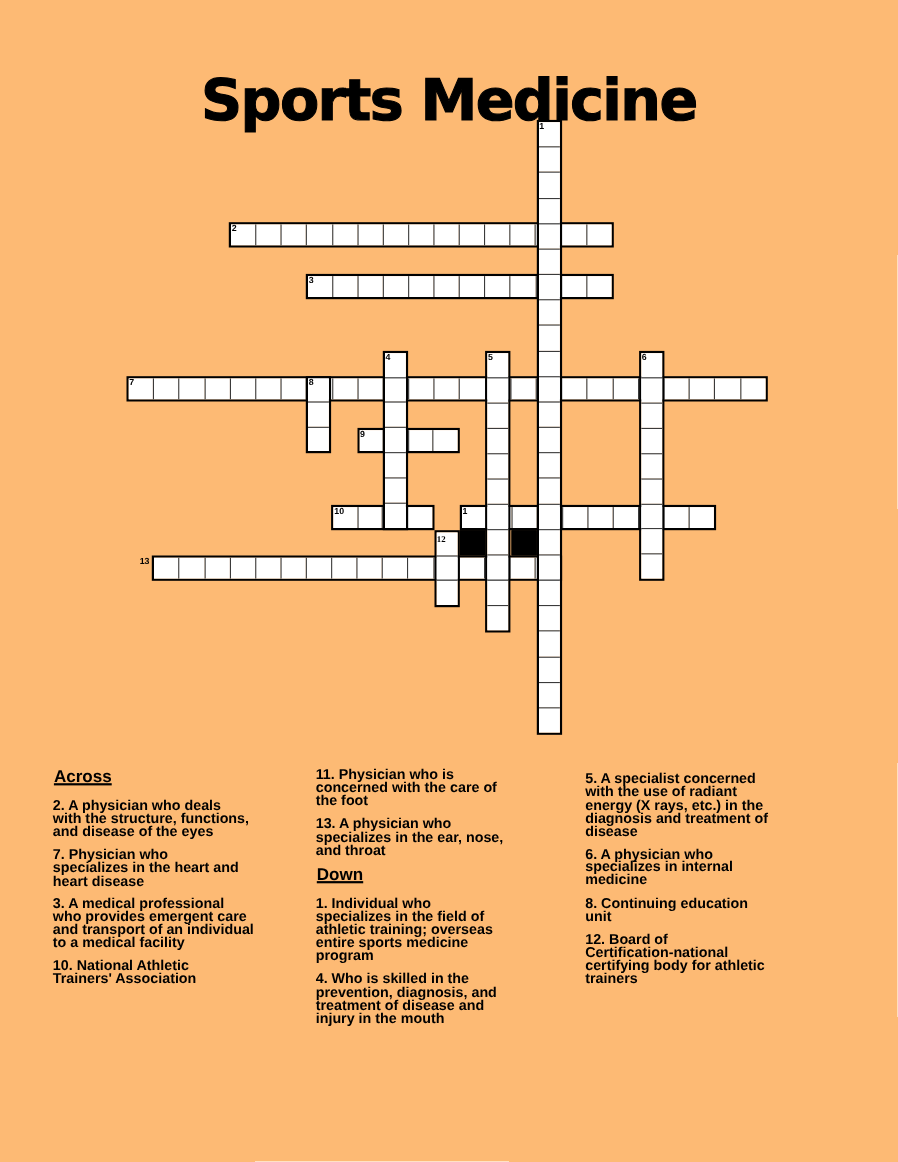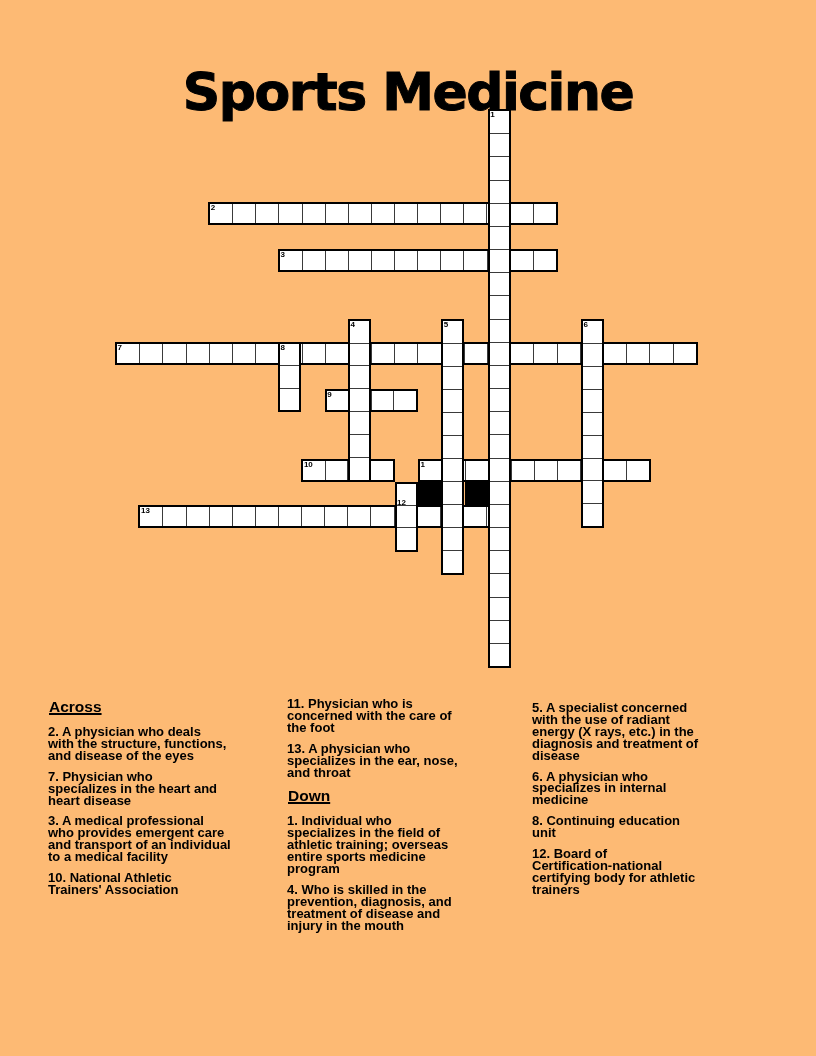--- a/index.html
+++ b/index.html
@@ -212,22 +212,22 @@
       <div class="cell-num" style="left: 95.7px; top: 95.2px;">2</div>
       <div class="cell-num" style="left: 165.6px; top: 141.8px;">3</div>
       <div class="cell-num" style="left: 235.5px; top: 211.7px;">4</div>
       <div class="cell-num" style="left: 328.7px; top: 211.7px;">5</div>
       <div class="cell-num" style="left: 468.5px; top: 211.7px;">6</div>
       <div class="cell-num" style="left: 2.5px; top: 235px;">7</div>
       <div class="cell-num" style="left: 165.6px; top: 235px;">8</div>
       <div class="cell-num" style="left: 212.2px; top: 281.6px;">9</div>
       <div class="cell-num" style="left: 188.9px; top: 351.5px;">10</div>
       <div class="cell-num" style="left: 305.4px; top: 351.5px;">1</div>
-      <div class="cell-num" style="left: 282.1px; top: 390px;">12</div>
-      <div class="cell-num" style="left: 26px; top: 398.1px; text-align: center;">13</div>
+      <div class="cell-num" style="left: 282.1px; top: 378px; font-family: Liberation Serif, serif;">12</div>
+      <div class="cell-num" style="left: 12px; top: 398.1px; text-align: center;">13</div>
     </div>
 
   <div class="clue-col" style="left:48px;top:698px;">
     <div class="head-wrap">
       <span class="clue-head">Across</span>
     </div>
     <p class="clue">2. A physician who deals
 with the structure, functions,
 and disease of the eyes</p>
     <p class="clue">7. Physician who

